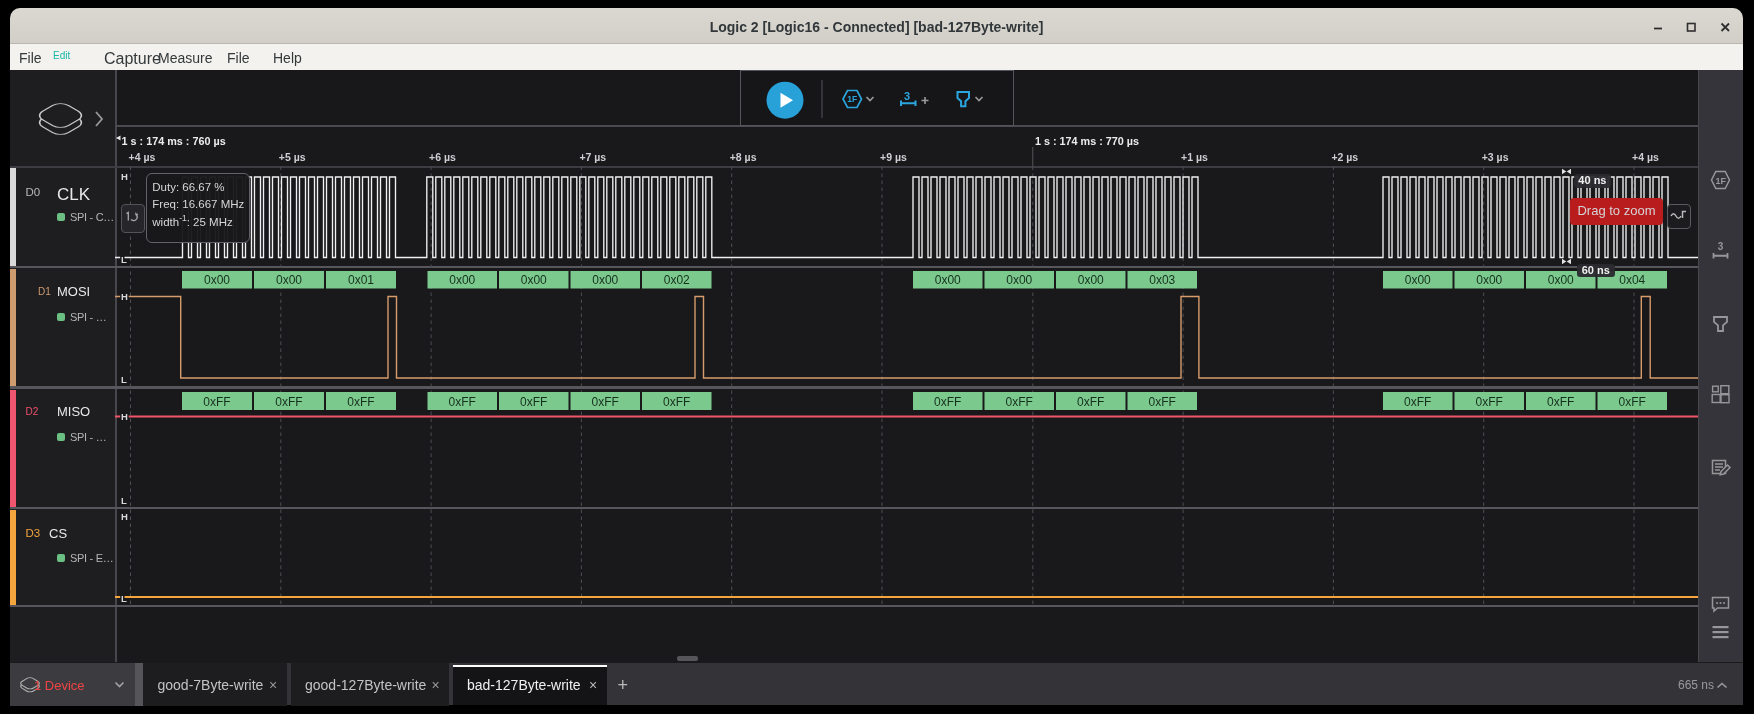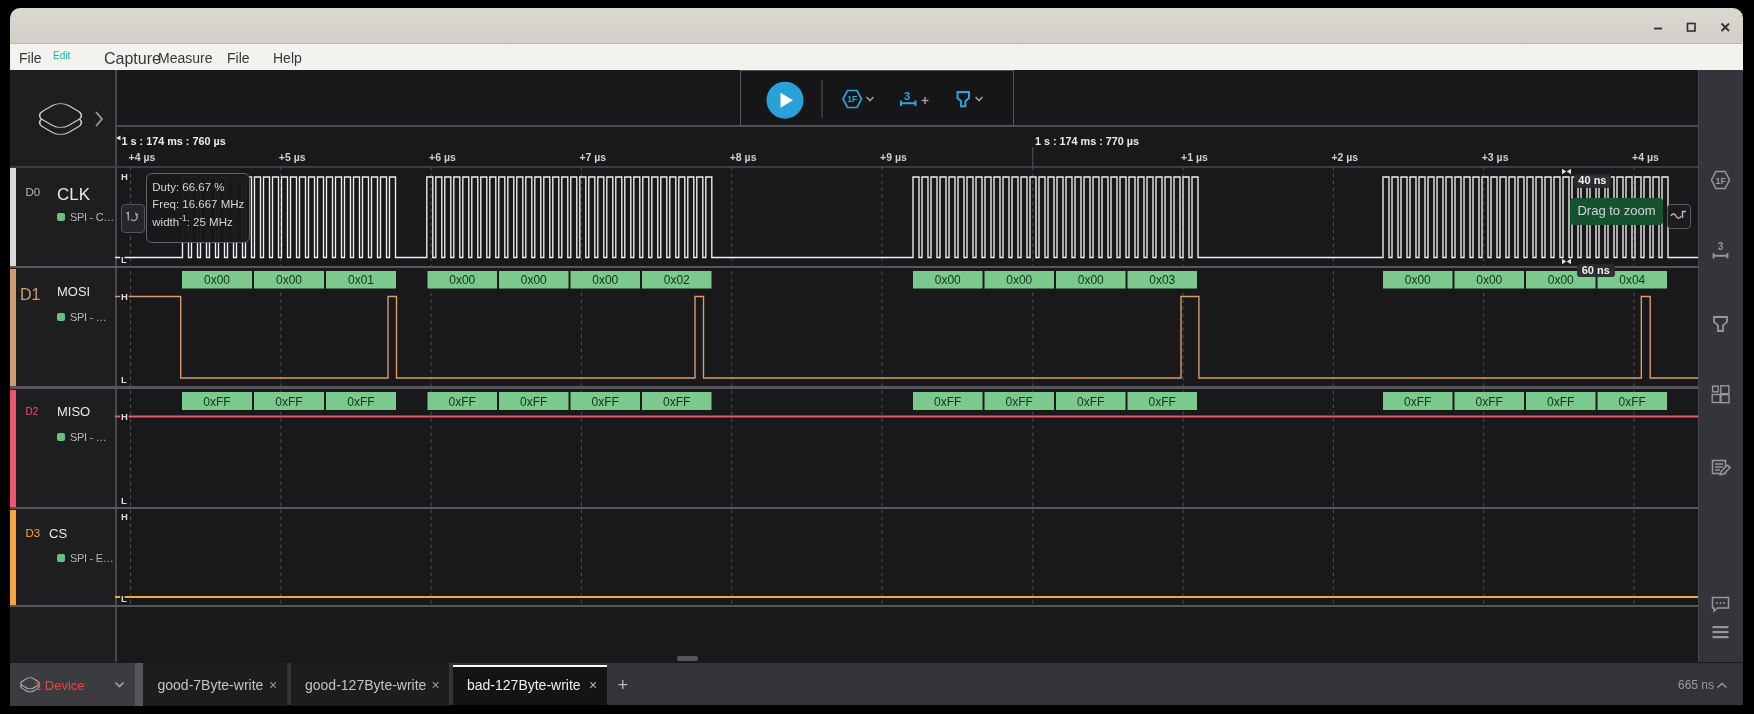--- a/index.html
+++ b/index.html
@@ -2,20 +2,21 @@
 <html><head><meta charset="utf-8"><style>
 *{margin:0;padding:0;box-sizing:border-box}
 html,body{width:1754px;height:714px;background:#000;overflow:hidden;
  font-family:"Liberation Sans",sans-serif;-webkit-font-smoothing:antialiased}
 .abs{position:absolute}
 </style></head><body>
 <div class="abs" style="left:0;top:0;width:1754px;height:714px;background:#000">
 
 <div class="abs" style="left:10px;top:8px;width:1733px;height:697px;background:#1a1a1c;border-radius:10px 10px 2px 2px"></div>
 <div class="abs" style="left:10px;top:8px;width:1733px;height:36px;background:linear-gradient(#dbd8d2,#d2cfc9);border-radius:10px 10px 0 0;border-bottom:1px solid #bab7b1"></div>
+<div class="abs" style="left:10px;top:19px;width:1733px;text-align:center;font-size:14px;font-weight:bold;color:#32373a">Logic 2 [Logic16 - Connected] [bad-127Byte-write]</div>
 <svg class="abs" style="left:1645px;top:18px" width="92" height="18" viewBox="0 0 92 18">
 <g stroke="#2f2f2f" stroke-width="1.8" fill="none">
 <line x1="9" y1="10.5" x2="17" y2="10.5"></line>
 <rect x="42.5" y="5.5" width="7.5" height="7.5" stroke-width="1.6"></rect>
 <path d="M76.5 5.5 L84 13 M84 5.5 L76.5 13"></path>
 </g>
     </svg>
 <div class="abs" style="left:10px;top:44px;width:1733px;height:26px;background:#f4f2ee"></div>
 <div class="abs" style="left:19px;top:49.5px;font-size:14px;color:#33393b">File</div>
 <div class="abs" style="left:53px;top:49.5px;font-size:10px;color:#14b8a6">Edit</div>
@@ -33,21 +34,21 @@
 <div class="abs" style="left:10px;top:265.5px;width:1688px;height:2.5px;background:#56565c"></div>
 <div class="abs" style="left:10px;top:386px;width:1688px;height:2.5px;background:#56565c"></div>
 <div class="abs" style="left:10px;top:506.5px;width:1688px;height:2.5px;background:#56565c"></div>
 <div class="abs" style="left:10px;top:604.5px;width:1688px;height:2.5px;background:#56565c"></div>
 <div class="abs" style="left:10px;top:167.5px;width:5.5px;height:98.0px;background:#d9d9d9"></div>
 <div class="abs" style="left:25.5px;top:186.0px;font-size:11.5px;color:#b9b9b9">D0</div>
 <div class="abs" style="left:57px;top:184.5px;font-size:17px;color:#e8e8e8">CLK</div>
 <div class="abs" style="left:57px;top:213.0px;width:8px;height:8px;background:#6cbf82;border-radius:2px"></div>
 <div class="abs" style="left:70px;top:211.0px;font-size:11px;letter-spacing:-0.3px;color:#b5b5b5">SPI - C…</div>
 <div class="abs" style="left:10px;top:269px;width:5.5px;height:117px;background:#cf9c70"></div>
-<div class="abs" style="left:20px;top:285.5px;font-size:16px;color:#cf9c70">D1</div>
+<div class="abs" style="left:38px;top:285.5px;font-size:10px;color:#cf9c70">D1</div>
 <div class="abs" style="left:57px;top:284px;font-size:13px;color:#e8e8e8">MOSI</div>
 <div class="abs" style="left:57px;top:312.5px;width:8px;height:8px;background:#6cbf82;border-radius:2px"></div>
 <div class="abs" style="left:70px;top:310.5px;font-size:11px;letter-spacing:-0.3px;color:#b5b5b5">SPI - …</div>
 <div class="abs" style="left:10px;top:389.5px;width:5.5px;height:117.0px;background:#f05570"></div>
 <div class="abs" style="left:25.5px;top:405.5px;font-size:10px;color:#f0506a">D2</div>
 <div class="abs" style="left:57px;top:404px;font-size:13px;color:#e8e8e8">MISO</div>
 <div class="abs" style="left:57px;top:432.5px;width:8px;height:8px;background:#6cbf82;border-radius:2px"></div>
 <div class="abs" style="left:70px;top:430.5px;font-size:11px;letter-spacing:-0.3px;color:#b5b5b5">SPI - …</div>
 <div class="abs" style="left:10px;top:510px;width:5.5px;height:94.5px;background:#f5a53d"></div>
 <div class="abs" style="left:25.5px;top:527.0px;font-size:11.5px;color:#f5a53d">D3</div>
@@ -195,21 +196,21 @@
 <svg class="abs" style="left:1560px;top:166px" width="14" height="100" viewBox="0 0 14 100">
 <g fill="#e2e2e2">
         <polygon points="2,2.8 6.3,5.5 2,8.2"></polygon>
         <polygon points="11,2.8 6.7,5.5 11,8.2"></polygon>
 <polygon points="2,92.8 6.3,95.5 2,98.2"></polygon>
         <polygon points="11,92.8 6.7,95.5 11,98.2"></polygon>
       </g>
     </svg>
 <div class="abs" style="left:1573.7px;top:174.3px;width:37.5px;height:13.5px;background:rgba(42,42,46,0.95);border-radius:3px;color:#f0f0f0;font-size:11px;font-weight:bold;text-align:center;line-height:13.5px">40 ns</div>
 <div class="abs" style="left:1576.5px;top:263.5px;width:38.5px;height:13.5px;background:rgba(42,42,46,0.95);border-radius:3px;color:#f0f0f0;font-size:11px;font-weight:bold;text-align:center;line-height:13.5px">60 ns</div>
-<div class="abs" style="left:1570px;top:198px;width:93px;height:26.5px;background:#14532d;border-radius:4px;color:#d4d4d8;font-size:13px;text-align:center;line-height:26.5px">Drag to zoom</div>
+<div class="abs" style="left:1570px;top:198px;width:93px;height:26.5px;background:#b91c1c;border-radius:4px;color:#d4d4d8;font-size:13px;text-align:center;line-height:26.5px">Drag to zoom</div>
 <div class="abs" style="left:1666.5px;top:203.5px;width:24.5px;height:25.5px;background:#1c1c1f;border:1.5px solid #5a5a60;border-radius:4px"></div>
 <svg class="abs" style="left:1670px;top:209px" width="18" height="14" viewBox="0 0 18 14">
 <g stroke="#b9b9bd" stroke-width="1.5" fill="none">
 <path d="M1 7 c1.5 -3 3.5 -3 5 0 c1.5 3 3.5 3 5 0"></path>
 <path d="M12.5 9 V2.5 H16"></path>
 </g>
     </svg>
 <svg class="abs" style="left:1698px;top:70px" width="45" height="592" viewBox="0 0 45 592">
 <g stroke="#96969b" fill="none" stroke-width="1.5">
 <polygon points="13.5,110 17.8,101.5 27.2,101.5 31.5,110 27.2,118.5 17.8,118.5"></polygon>

